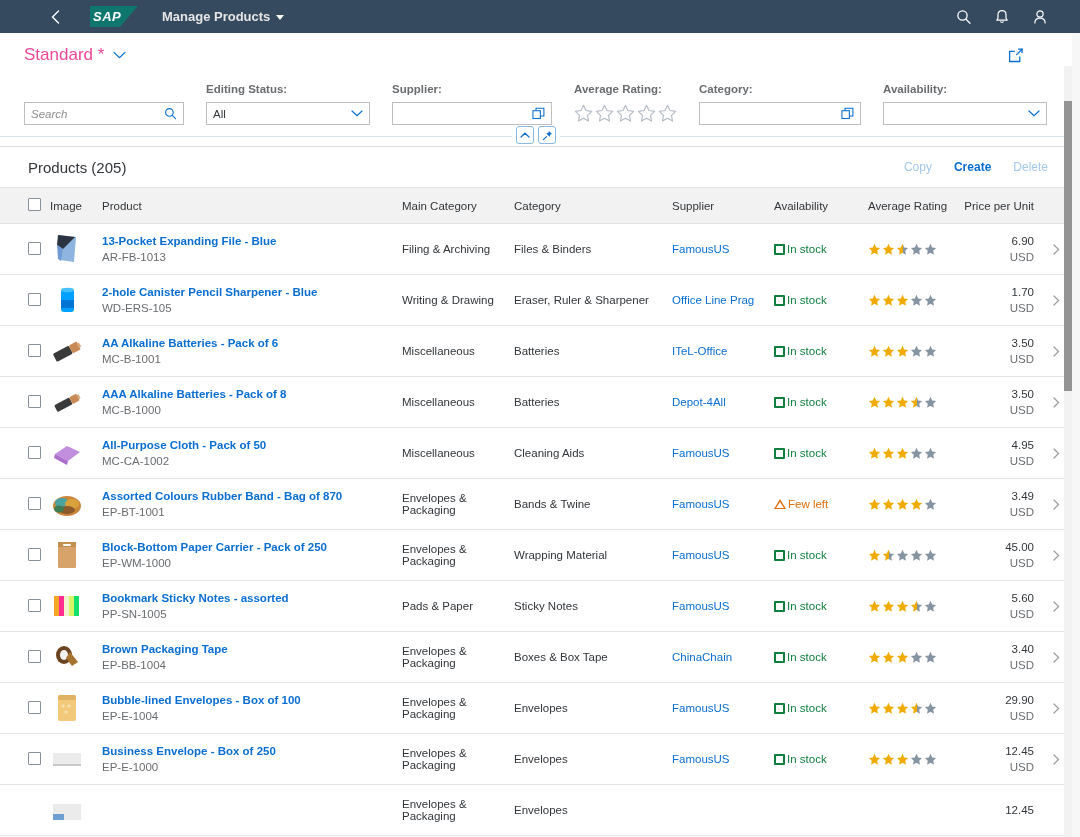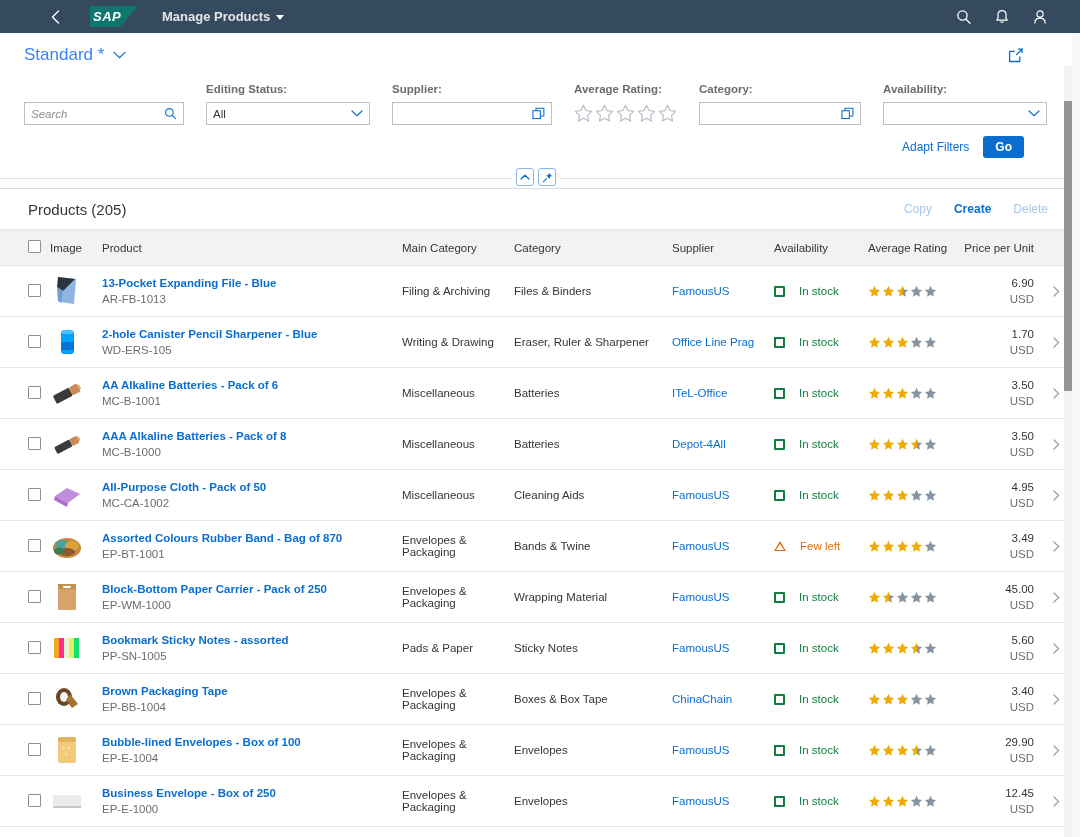--- a/index.html
+++ b/index.html
@@ -63,21 +63,21 @@
     position: absolute; right: 0; top: 35px; width: 8px; height: 290px;
     background: #949494; border-radius: 0;
   }
 
   
   .variant-bar {
     height: 44px; display: flex; align-items: center; padding: 0 24px;
     background: #fff; position: relative;
   }
   .variant-title {
-    color: #3b82f6; font-size: 17px; display: flex; align-items: center; gap: 9px; cursor: pointer;
+    color: #ec4899; font-size: 17px; display: flex; align-items: center; gap: 9px; cursor: pointer;
   }
   .variant-title .chev { display:flex; }
   .share-btn {
     margin-left: auto; cursor: pointer; display:flex; align-items:center;
     padding-right: 24px;
   }
 
   
   .filter-bar {
     background: #fff; padding: 6px 24px 0 24px; position: relative;
@@ -179,21 +179,21 @@
     display: inline-block; cursor: pointer; border-radius: 1px;
   }
   .prod-img { width: 34px; height: 34px; display:block; }
   .prod-name {
     color: #0a6ed1; font-weight: bold; font-size: 11.5px; cursor: pointer;
     margin-bottom: 4px; display: block;
   }
   .prod-sku { color: #6a6d70; font-size: 11.5px; }
   .supplier-link { color: #0a6ed1; font-size: 11.5px; cursor: pointer; }
 
-  .avail { display: flex; align-items: center; gap: 14px; font-size: 11.5px; }
+  .avail { display: flex; align-items: center; gap: 2px; font-size: 11.5px; }
   .avail.in { color: #107e3e; }
   .avail.few { color: #df6e0c; }
   .sq-icon { width: 11px; height: 11px; border: 2px solid #107e3e; border-radius: 1px; }
   .tri-icon {
     width: 0; height: 0; border-left: 6px solid transparent;
     border-right: 6px solid transparent; border-bottom: 10px solid #df6e0c;
     position: relative;
   }
   .tri-icon::after {
     content:''; position:absolute; left:-4px; top:3px;
@@ -348,24 +348,20 @@
           <span class="acc">
             <svg width="12" height="7" viewBox="0 0 12 7">
                 <path d="M1 1 L6 5.6 L11 1" stroke="#0a6ed1" stroke-width="1.2" fill="none" stroke-linecap="round"></path>
               </svg>
           </span>
         </div>
       </div>
 
     </div>
 
-    <div class="filter-actions">
-      <span class="adapt-link">Adapt Filters</span>
-      <span class="go-btn">Go</span>
-    </div>
   </div>
 
   <div class="toggle-strip">
     <div class="toggle-line"></div>
     <div class="toggle-btns">
       <div class="tg-btn">
         <svg width="10" height="6" viewBox="0 0 10 6">
             <path d="M1 5 L5 1.2 L9 5" stroke="#0a6ed1" stroke-width="1.2" fill="none" stroke-linecap="round"></path>
           </svg>
       </div>

